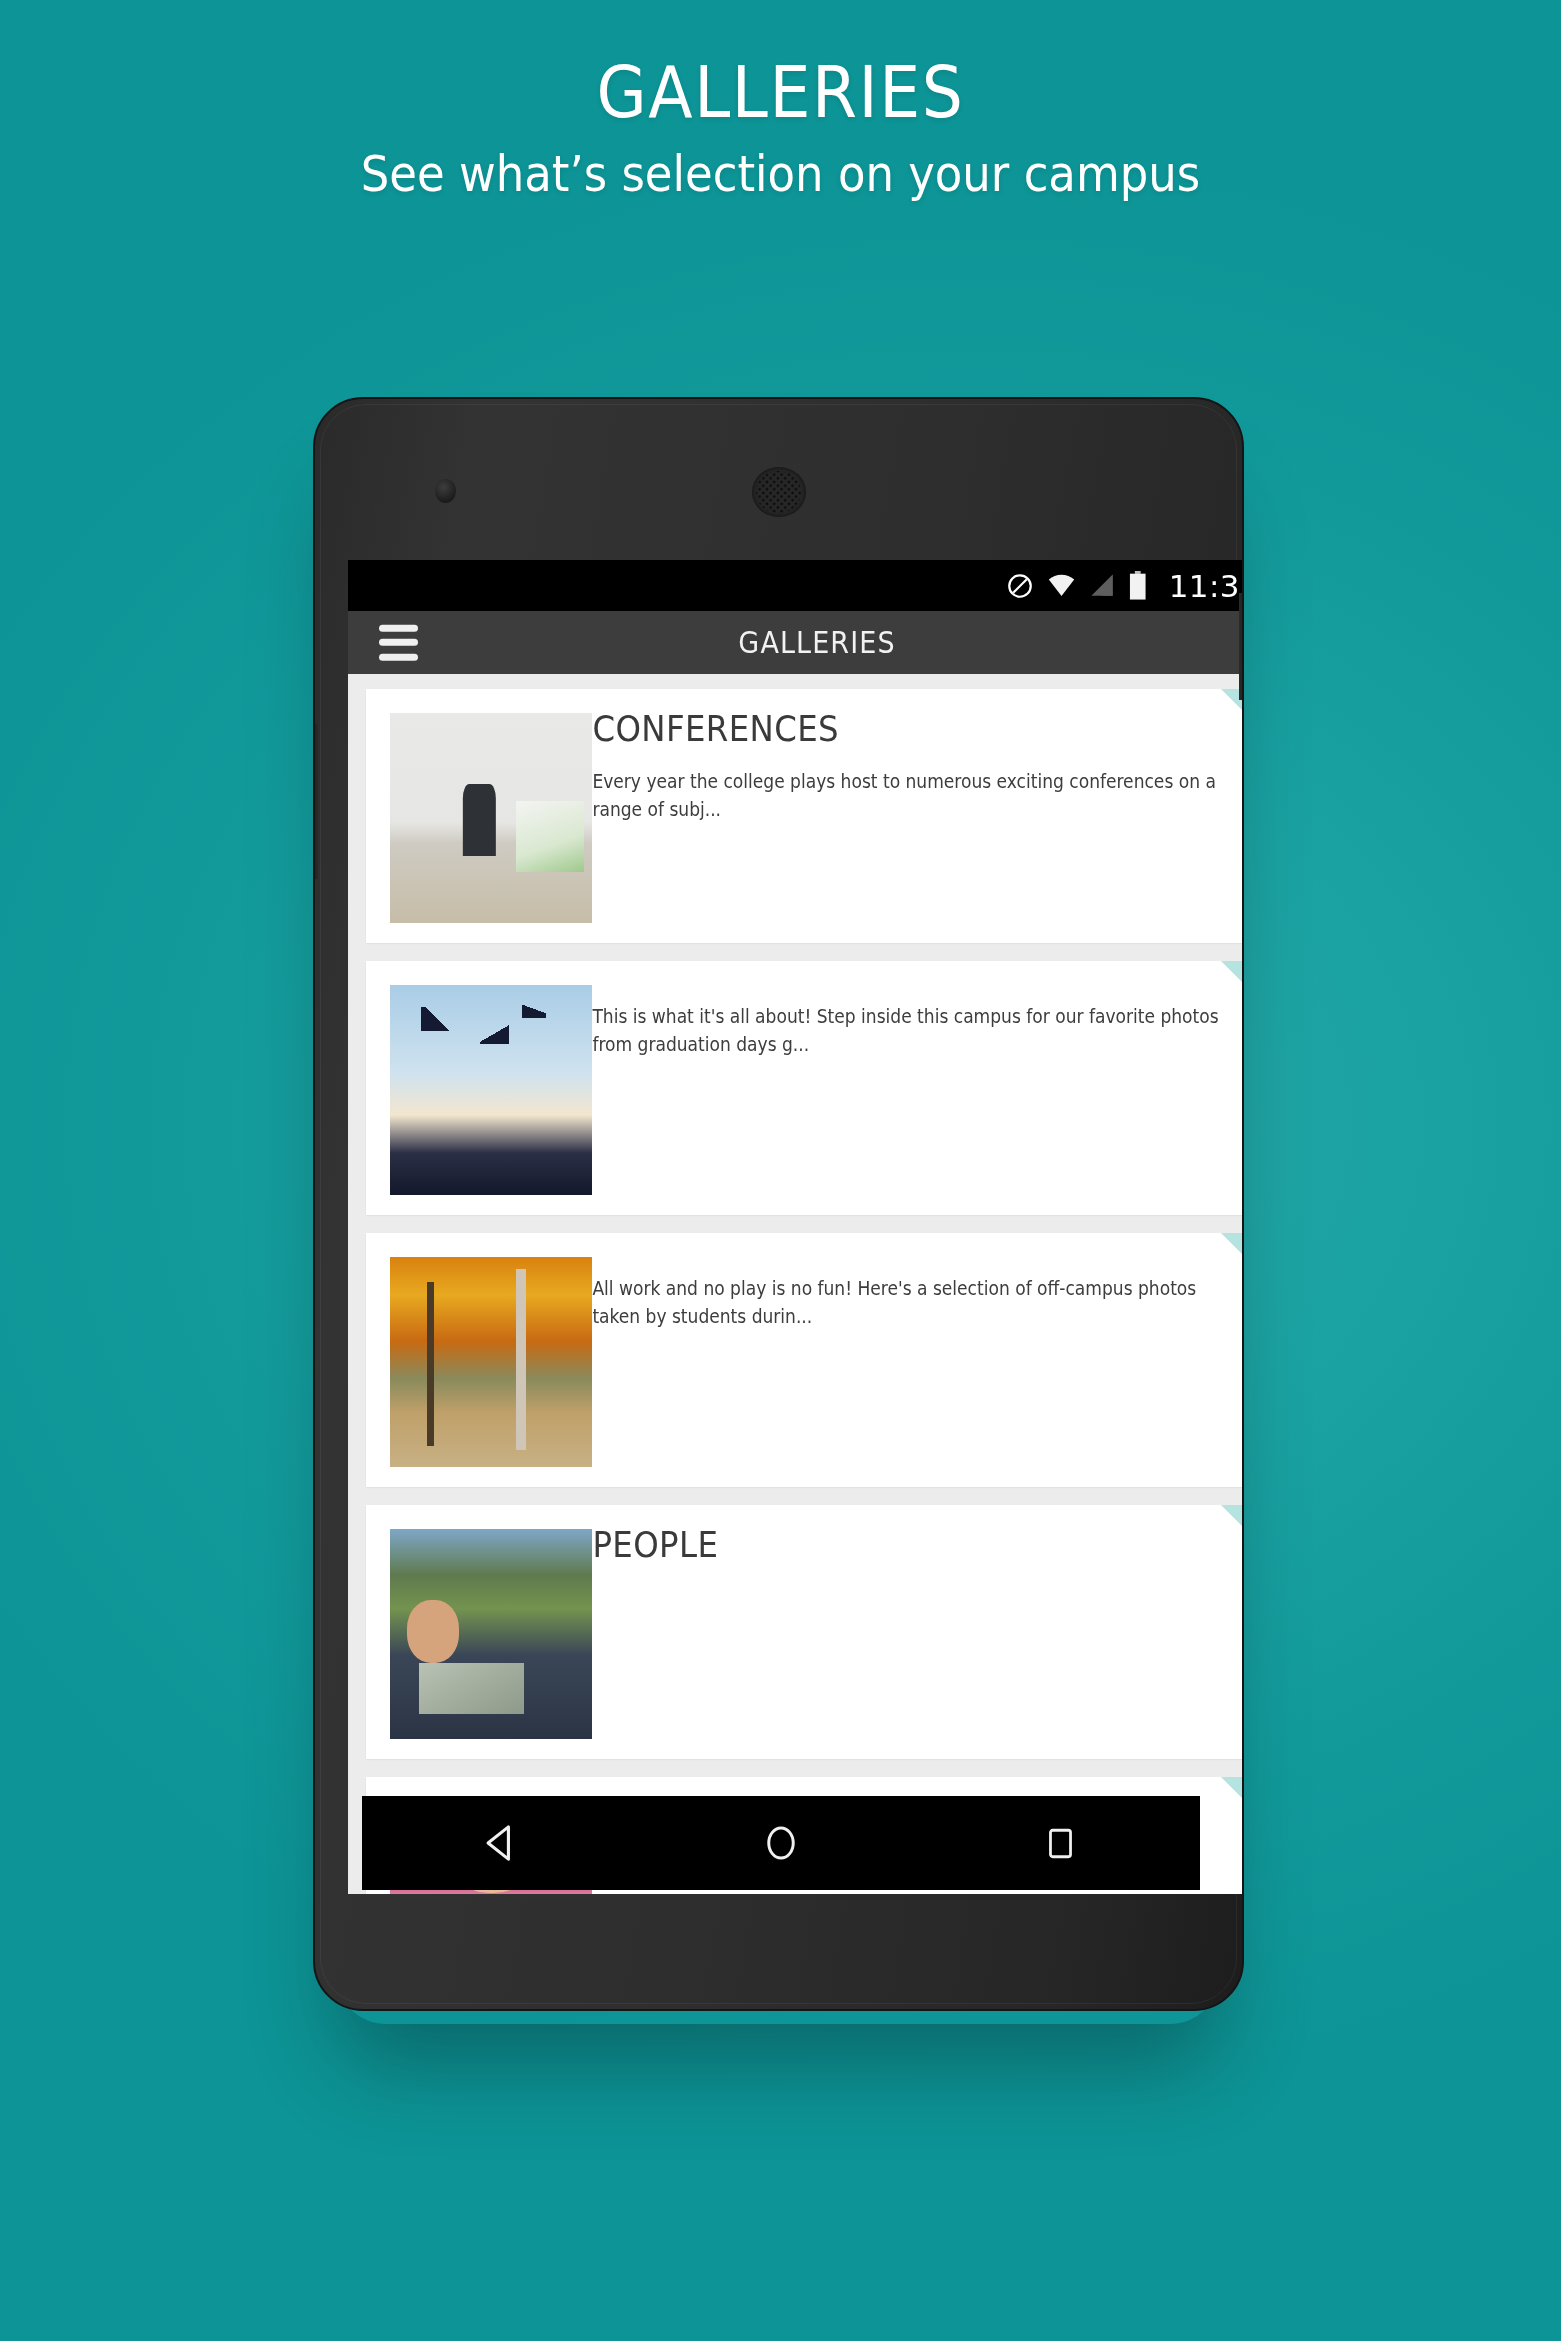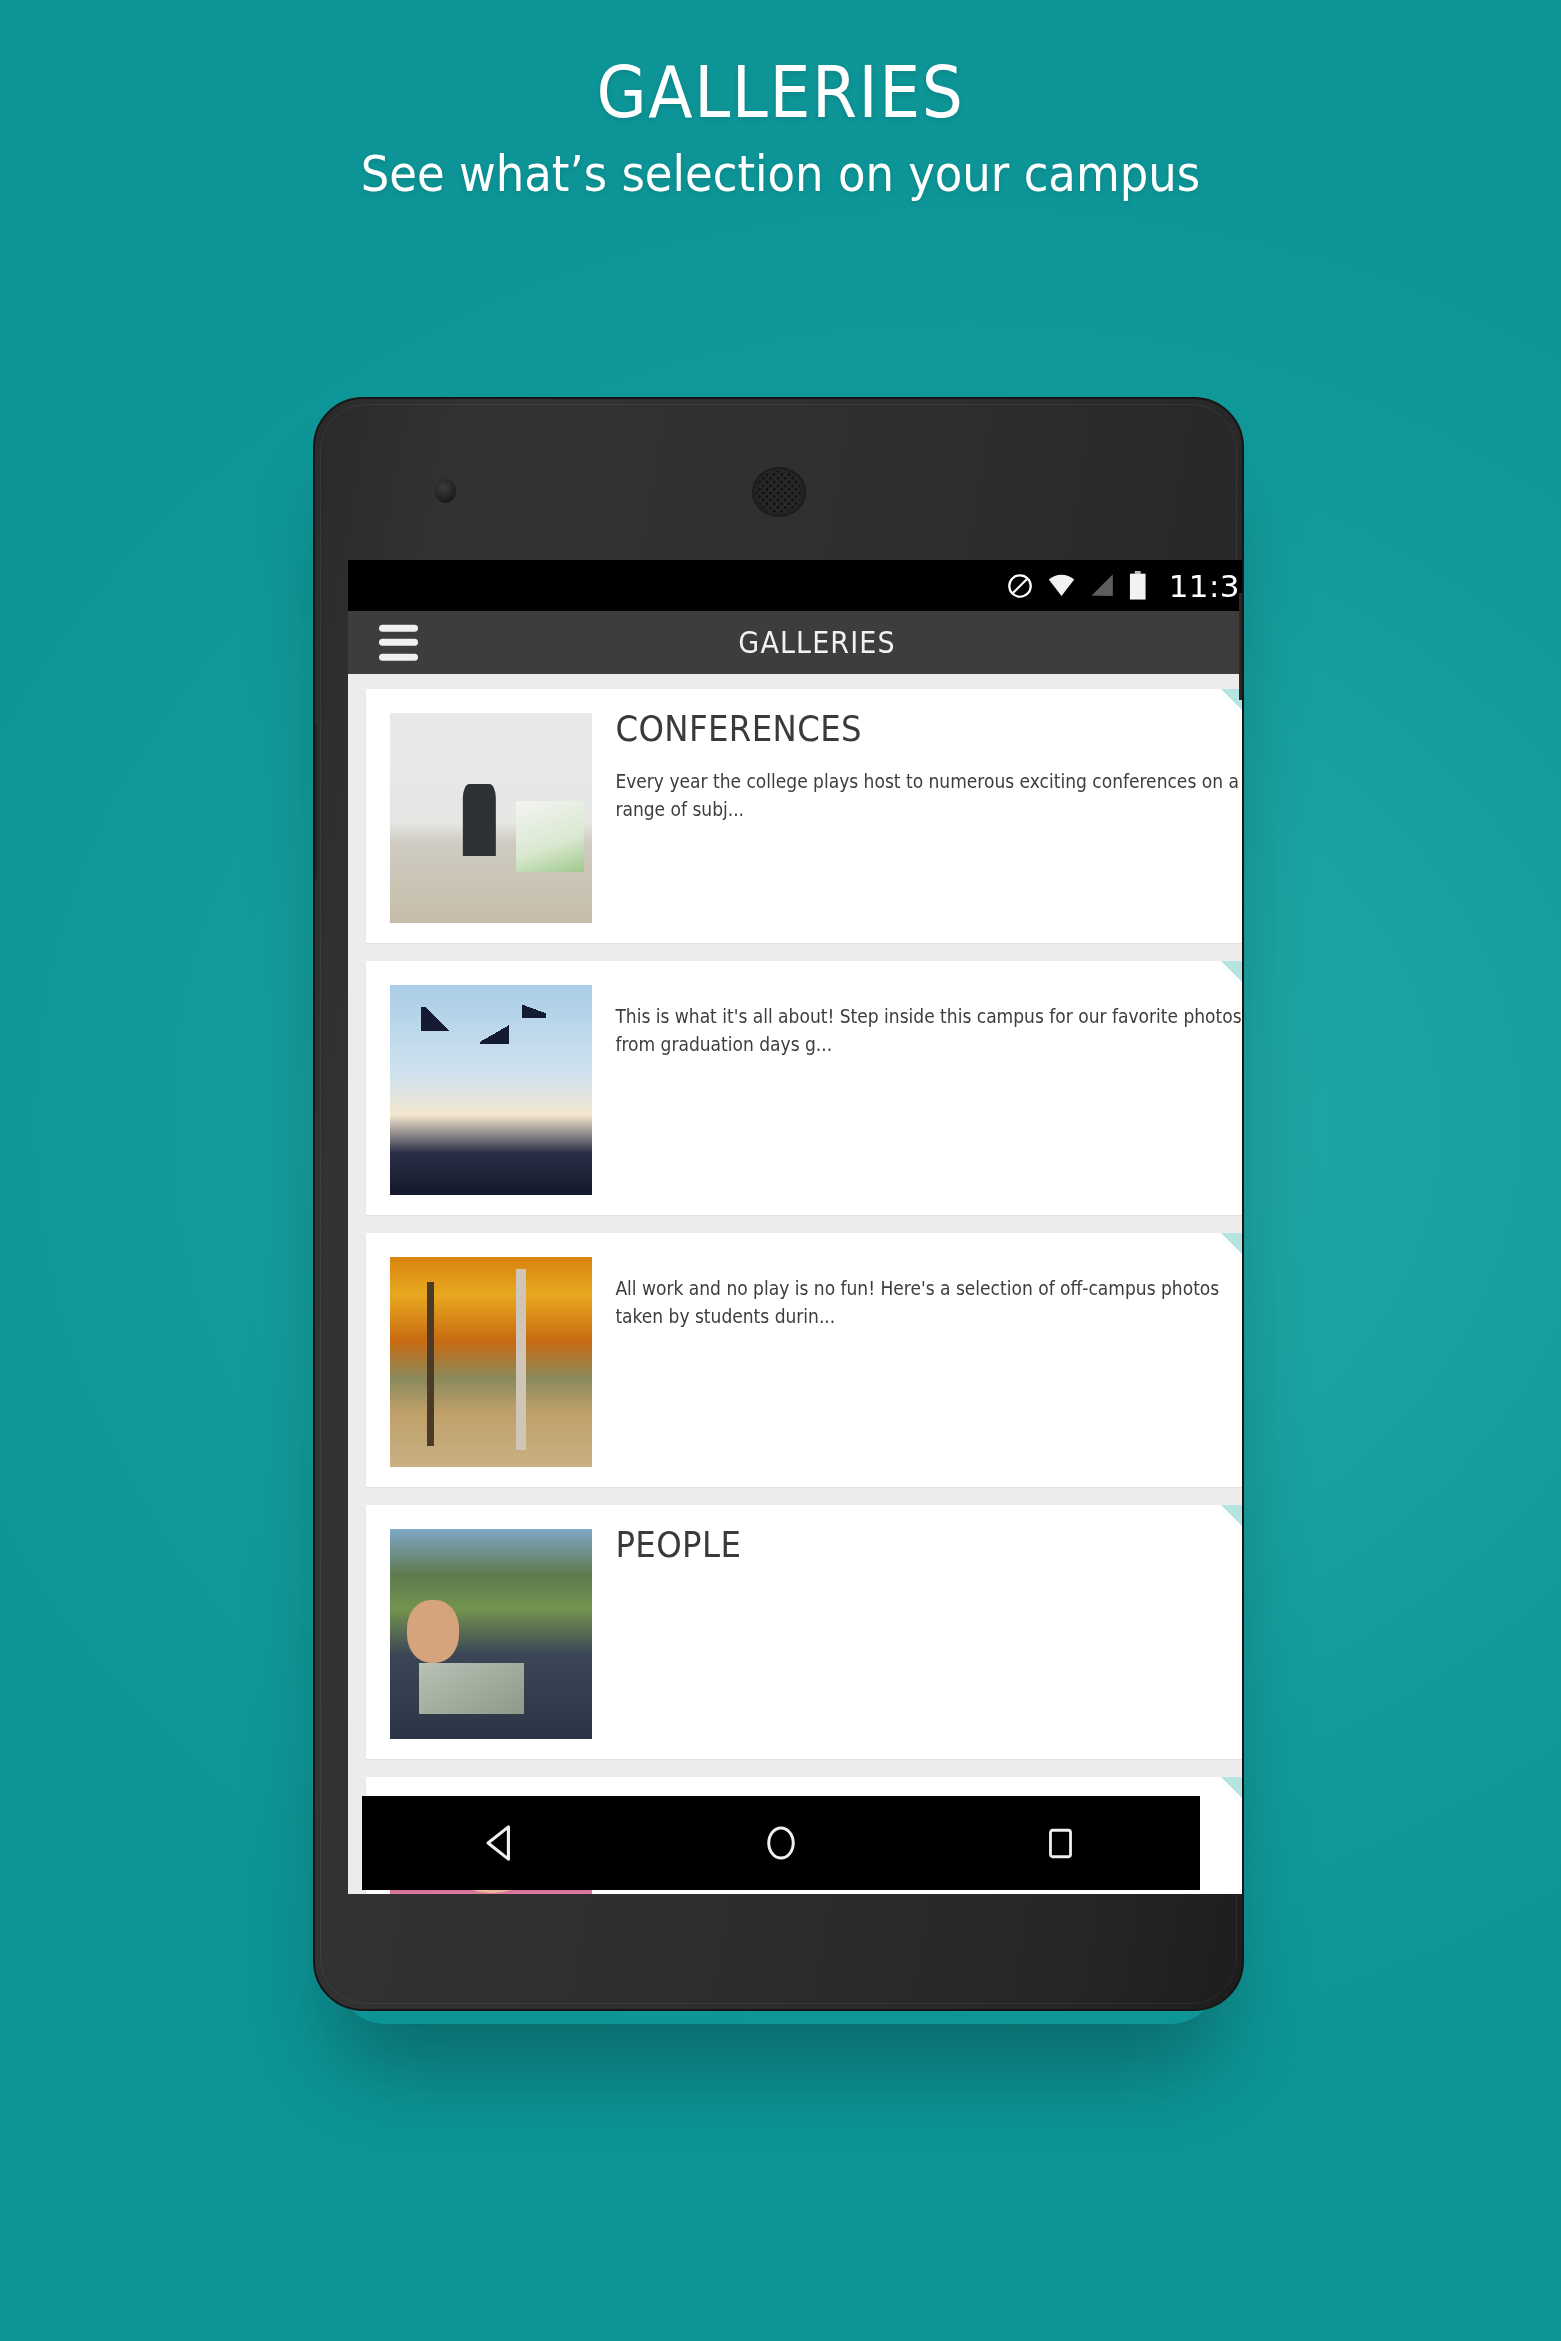--- a/index.html
+++ b/index.html
@@ -158,21 +158,21 @@
     width:0; height:0;
     border-top:47px solid #b5e3e0;
     border-left:47px solid transparent;
   }
   .thumb {
     width:202px; height:210px; flex:0 0 202px;
     margin-left:24.4px; margin-top:3.3px;
     background-size:cover; background-position:center;
     background-repeat:no-repeat;
   }
-  .card-text { padding-left:23px; padding-right:24.4px; flex:1; min-width:0; }
+  .card-text { padding-right:24.4px; flex:1; min-width:0; }
   .card-title {
     font-family:"DejaVu Sans Condensed","Liberation Sans",sans-serif;
     font-size:36px; color:#3a3a3a; letter-spacing:0.4px;
     line-height:1; margin-top:1.6px;
   }
   .card-desc {
     font-family:"DejaVu Sans Condensed","Liberation Sans",sans-serif;
     font-size:19px; color:#3d3d3d; line-height:1.47;
     margin-top:21px;
   }

